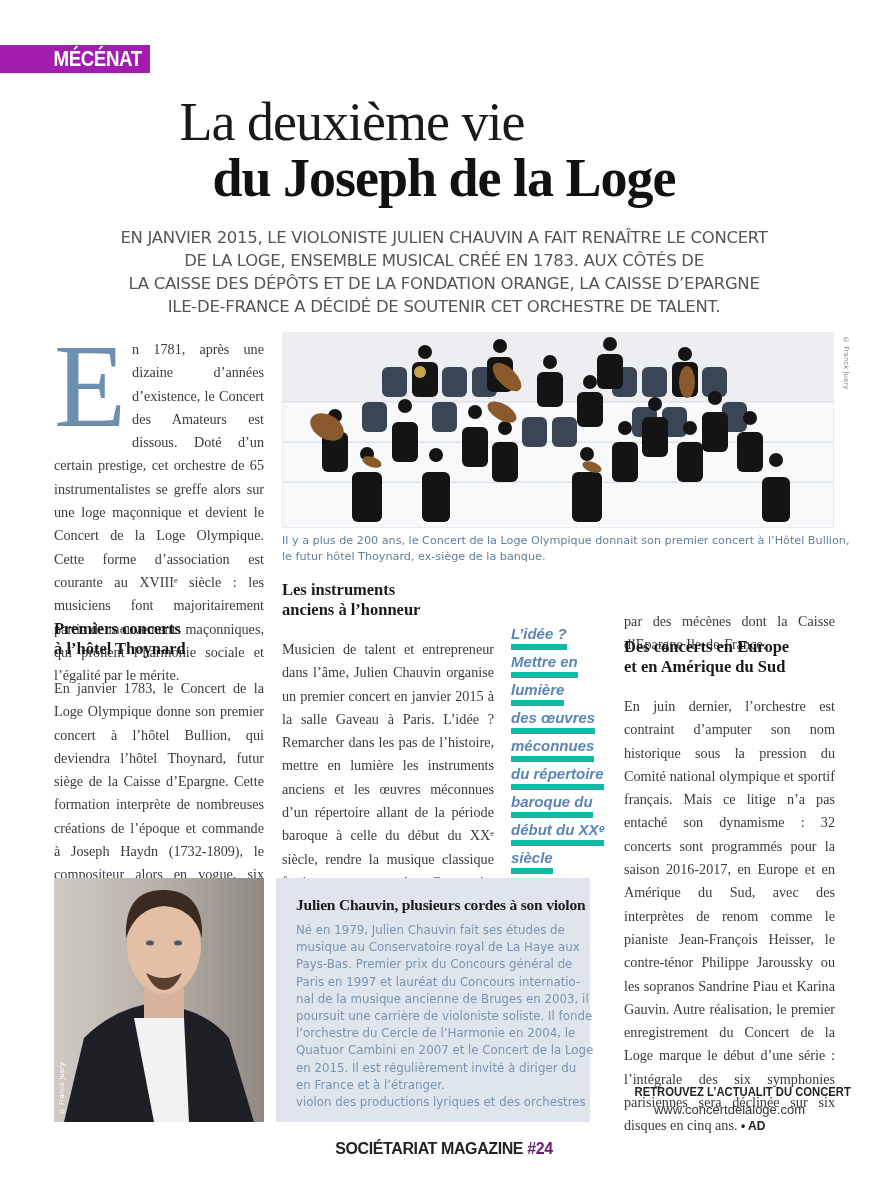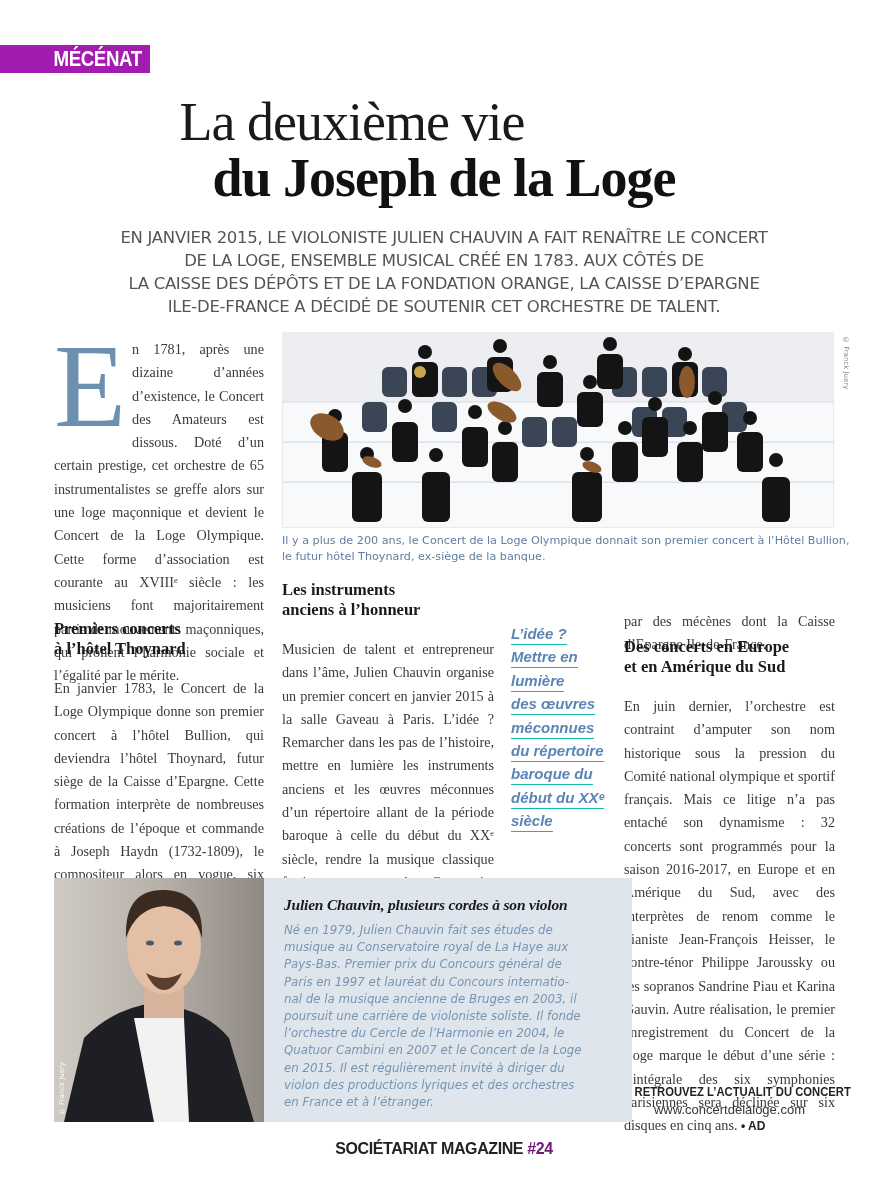--- a/index.html
+++ b/index.html
@@ -23,26 +23,26 @@
     .dropcap { float: left; font-family: "Liberation Serif", serif; font-size: 118px; line-height: 86px; color: #6d8fb0; margin: 6px 6px 0 0; height: 90px; }
 
     .h2 { font-family: "Liberation Serif", serif; font-weight: bold; font-size: 16.5px; line-height: 20px; color: #1a1a1a; }
 
     .photo-main { left: 282px; top: 332px; width: 552px; height: 196px; background: linear-gradient(#eef0f4, #f6f7f9); overflow: hidden; }
     .credit-vertical { left: 838px; top: 336px; width: 12px; height: 60px; font-family: "DejaVu Sans", sans-serif; font-size: 7px; color: #888; writing-mode: vertical-rl; }
     .caption { left: 282px; width: 580px; top: 533px; font-family: "DejaVu Sans", sans-serif; font-size: 11.2px; line-height: 15.5px; color: #5f7f9f; }
     .caption div { white-space: nowrap; }
 
     .quote { left: 511px; top: 622px; width: 100px; font-family: "Liberation Sans", sans-serif; font-style: italic; font-weight: bold; font-size: 15px; line-height: 23.4px; color: #5a85b5; }
-    .quote span { display: inline-block; border-bottom: 1px solid #14b8a6; line-height: 20px; }
+    .quote span { display: inline-block; border-bottom: 6px solid #14b8a6; line-height: 20px; }
 
     .portrait { left: 54px; top: 878px; width: 210px; height: 244px; overflow: hidden; background: linear-gradient(90deg, #b7b3af 0%, #d6d3cf 40%, #9a9590 100%); }
     .portrait-credit { left: 58px; top: 1062px; font-family: "DejaVu Sans", sans-serif; font-size: 7px; color: #fff; writing-mode: vertical-rl; transform: rotate(180deg); }
 
-    .bio-box { left: 264px; top: 878px; width: 368px; height: 244px; background: #dfe5ec; font-style: italic; }
+    .bio-box { left: 276px; top: 878px; width: 314px; height: 244px; background: #dfe5ec; }
     .bio-title { position: absolute; left: 20px; top: 18px; font-family: "Liberation Serif", serif; font-weight: bold; font-size: 15.5px; color: #1a1a1a; letter-spacing: -0.2px; }
     .bio-text { position: absolute; left: 20px; top: 44px; width: 320px; font-family: "DejaVu Sans", sans-serif; font-size: 11.8px; line-height: 17.2px; color: #7795b3; }
     .bio-text div { white-space: nowrap; }
 
     .ad-sign { font-family: "Liberation Sans", sans-serif; font-weight: bold; font-size: 12px; color: #222; }
 
     .footer-cta { left: 624px; width: 211px; top: 1085px; text-align: center; }
     .cta-line1 { font-family: "Liberation Sans", sans-serif; font-weight: bold; font-size: 12.5px; color: #222; letter-spacing: 0; transform: scaleX(0.9); white-space: nowrap; }
     .cta-line2 { font-family: "Liberation Sans", sans-serif; font-size: 13px; color: #333; margin-top: 3px; text-align: center; }
 
@@ -221,22 +221,22 @@
   <div class="bio-text">
     <div>Né en 1979, Julien Chauvin fait ses études de</div>
     <div>musique au Conservatoire royal de La Haye aux</div>
     <div>Pays-Bas. Premier prix du Concours général de</div>
     <div>Paris en 1997 et lauréat du Concours internatio-</div>
     <div>nal de la musique ancienne de Bruges en 2003, il</div>
     <div>poursuit une carrière de violoniste soliste. Il fonde</div>
     <div>l’orchestre du Cercle de l’Harmonie en 2004, le</div>
     <div>Quatuor Cambini en 2007 et le Concert de la Loge</div>
     <div>en 2015. Il est régulièrement invité à diriger du</div>
+    <div>en France et à l’étranger.</div>
     <div>violon des productions lyriques et des orchestres</div>
-    <div>en France et à l’étranger.</div>
   </div>
 </div>
 
 <div class="abs footer-cta">
   <div class="cta-line1">RETROUVEZ L’ACTUALIT   DU CONCERT</div>
   <div class="cta-line2">www.concertdelaloge.com</div>
 </div>
 
 <div class="abs magline">
   <span>SOCIÉTARIAT MAGAZINE</span>

